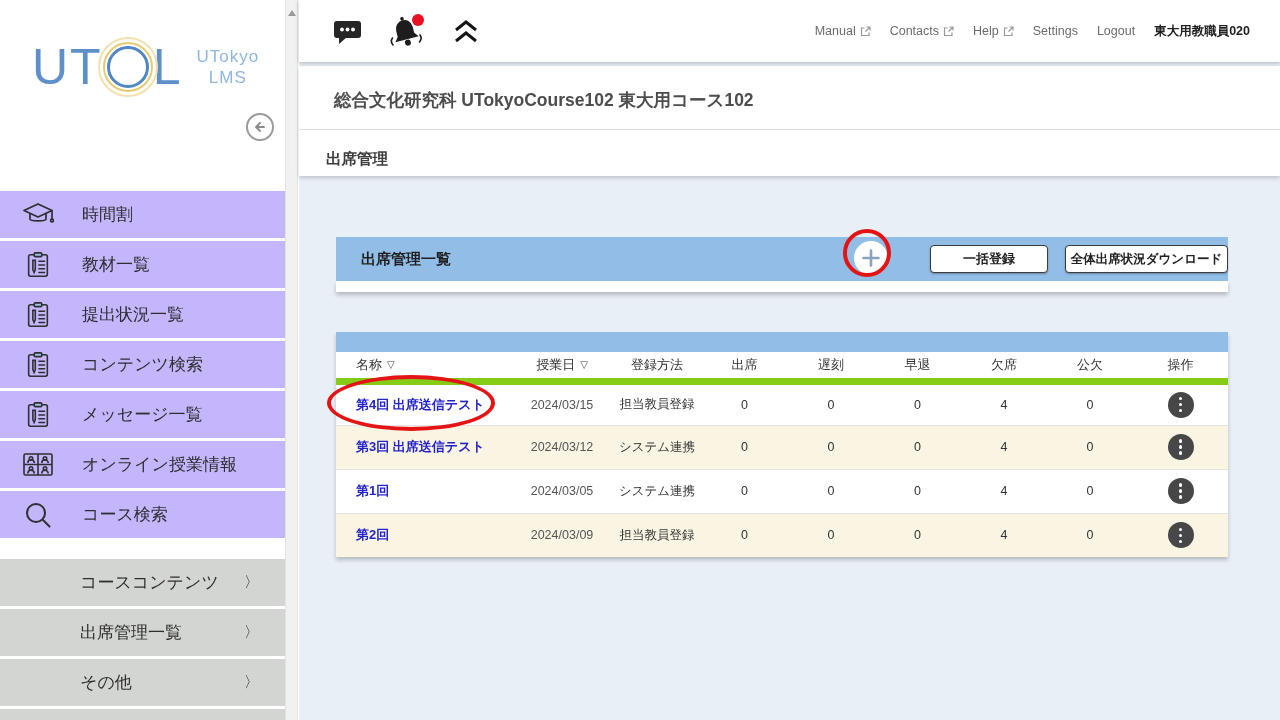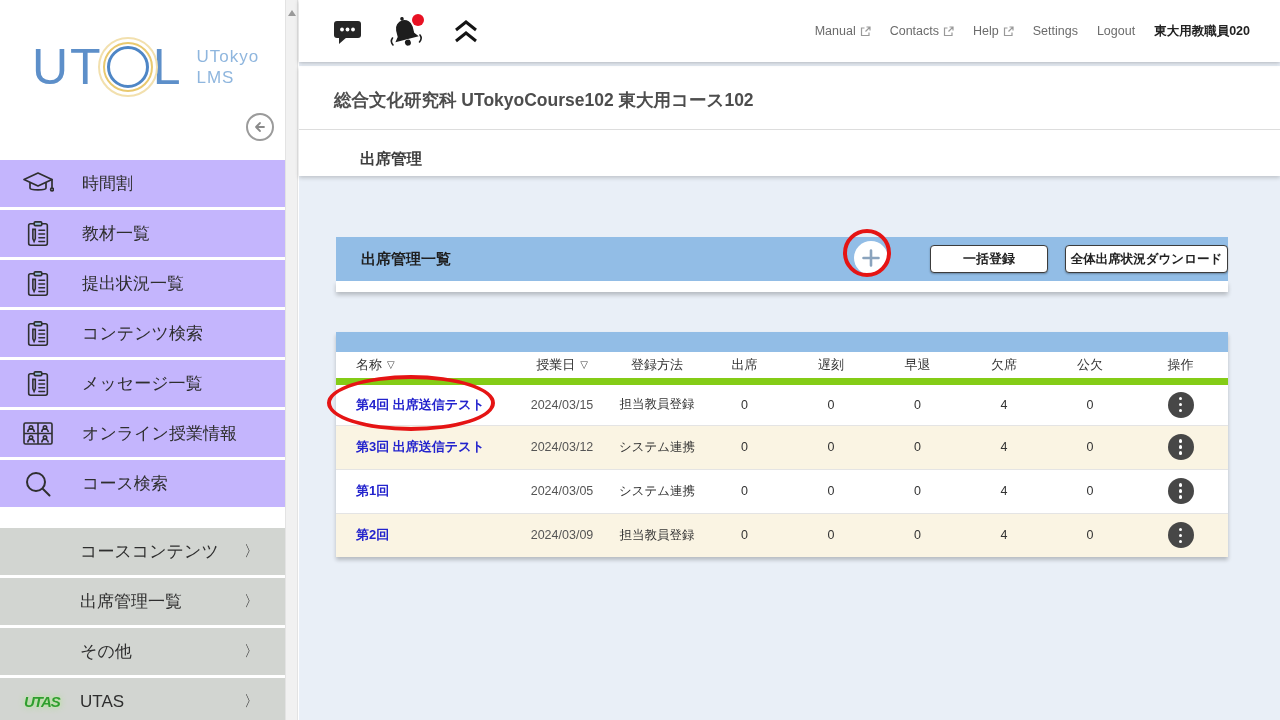--- a/index.html
+++ b/index.html
@@ -1,21 +1,21 @@
 <!DOCTYPE html>
 <html><head>
 <meta charset="utf-8">
 <style>
   * { margin:0; padding:0; box-sizing:border-box; }
   html,body { width:1280px; height:720px; overflow:hidden; background:#fff;
     font-family:"Liberation Sans","DejaVu Sans",sans-serif; }
 
   
   .sidebar { position:absolute; left:0; top:0; width:285px; height:720px; background:#fff; }
-  .logo-area { position:relative; height:160px; background:#fff; }
+  .logo-area { position:relative; height:191px; background:#fff;text-align:center; }
   .logo-row { position:absolute; left:32px; top:38px; display:flex; align-items:center; }
   .logo-letters { font-size:50px; color:#5d8fc9; font-weight:300; letter-spacing:2px; }
   .o-ring { position:relative; width:42px; height:42px; border:3px solid #4e86c6; border-radius:50%; margin:0 4px; }
   .o-ring::before { content:""; position:absolute; inset:-7px; border:2px solid #e9c96f; border-radius:50%; }
   .o-ring::after  { content:""; position:absolute; inset:-12px; border:2px solid #f2e0ae; border-radius:50%; }
   .logo-sub { margin-left:14px; display:flex; flex-direction:column; line-height:1.25; }
   .logo-sub span { font-size:17px; color:#8fb6de; letter-spacing:1px; }
   .collapse-btn { position:absolute; left:246px; top:113px; width:28px; height:28px;
     border:2px solid #9b9b9b; border-radius:50%; background:#fff;
     display:flex; align-items:center; justify-content:center; cursor:pointer; }
@@ -46,21 +46,21 @@
   .topbar-icons { position:absolute; left:34px; top:0; height:62px; display:flex; align-items:center; gap:26px; }
   .icon-btn { cursor:pointer; display:flex; align-items:center; }
   .top-nav { position:absolute; right:30px; top:0; height:62px; display:flex; align-items:center; gap:19px; }
   .nav-link { font-size:12.5px; color:#6b6b6b; cursor:pointer; display:flex; align-items:center; gap:4px; }
   .user-name { font-size:12.5px; color:#222; font-weight:700; }
 
   .title-block { position:absolute; left:0; top:66px; width:981px; height:110px; background:#fff;
     box-shadow:0 2px 4px rgba(0,0,0,.18); z-index:4; }
   .course-title { padding:22px 0 0 35px; font-size:17.5px; font-weight:700; color:#4d4d4d; }
   .title-divider { margin-top:17px; border-bottom:1px solid #ddd; }
-  .section-title { padding:19px 0 0 61px; font-size:15.5px; font-weight:700; color:#3d3d3d; }
+  .section-title { padding:19px 0 0 27px; font-size:15.5px; font-weight:700; color:#3d3d3d; }
 
   
   .panel { position:absolute; left:37px; top:237px; width:892px; z-index:3; }
   .panel-header { position:relative; height:44px; background:#92bde6; display:flex; align-items:center; }
   .panel-title { margin-left:25px; font-size:15px; font-weight:700; color:#1f1f1f; }
   .panel-body { height:11px; background:#fff; box-shadow:0 3px 4px rgba(0,0,0,.22); }
   .plus-btn { position:absolute; left:518px; top:4px; width:34px; height:34px; border-radius:50%;
     background:#fff; display:flex; align-items:center; justify-content:center; cursor:pointer; z-index:2; }
   .annot-circle { position:absolute; left:507px; top:-8px; width:48px; height:48px;
     border:4px solid #e51414; border-radius:50%; z-index:3; pointer-events:none; }

